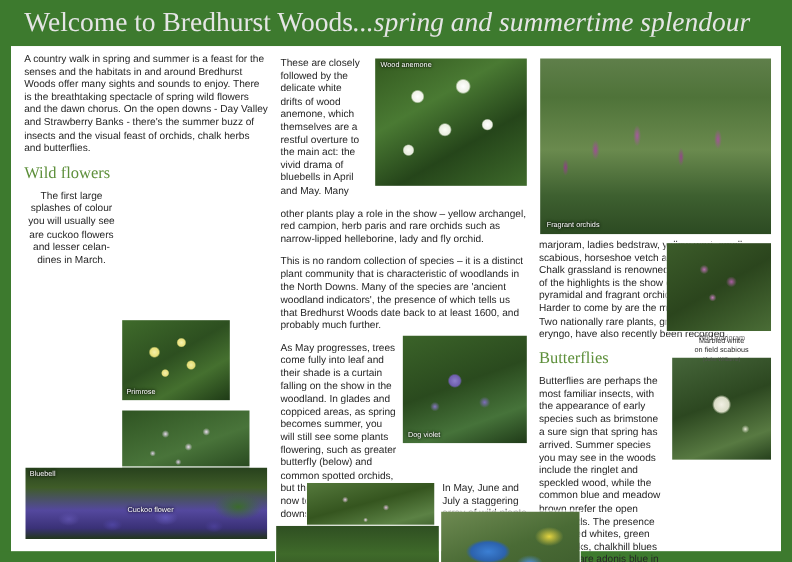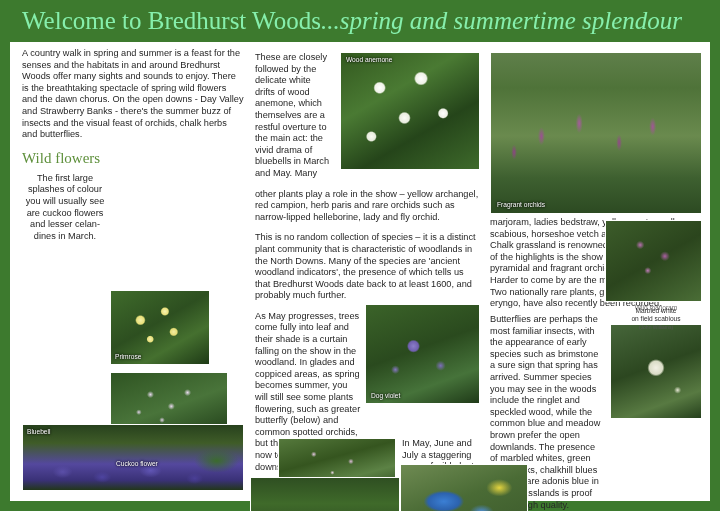--- a/index.html
+++ b/index.html
@@ -41,21 +41,21 @@
   }
   .frame-bottom {
     position: absolute;
     left: 0; bottom: 0;
     width: 720px; height: 10px;
     background: #3d7a2e;
   }
   .title {
     position: absolute;
     left: 22px; top: 7px;
-    color: #86efac;
+    color: #e5e5e5;
     font-family: "Liberation Serif", serif;
     font-size: 25px;
     line-height: 28px;
     white-space: nowrap;
   }
   .title .ital {
     font-style: italic;
   }
 
   .content {
@@ -265,21 +265,21 @@
 
     <div class="photo img-cuckoo">
       <div class="cap" style="left:5px; bottom:3px;">Cuckoo flower</div>
     </div>
 
     <div class="photo img-bluebell">
       <div class="cap" style="left:4px; top:3px;">Bluebell</div>
     </div>
 
     <div class="col col2">
-      <p class="body" style="width:78px;">These are closely followed by the delicate white drifts of wood anemone, which themselves are a restful overture to the main act: the vivid drama of bluebells in March and May. Many</p>
+      <p class="body" style="width:78px;">These are closely followed by the delicate white drifts of wood anemone, which themselves are a restful overture to the main act: the vivid drama of bluebells in April and May. Many</p>
       <p class="body">other plants play a role in the show – yellow archangel, red campion, herb paris and rare orchids such as narrow-lipped helleborine, lady and fly orchid.</p>
       <p class="body">This is no random collection of species – it is a distinct plant community that is characteristic of woodlands in the North Downs. Many of the species are 'ancient woodland indicators', the presence of which tells us that Bredhurst Woods date back to at least 1600, and probably much further.</p>
       <p class="body" style="width:106px;">As May progresses, trees come fully into leaf and their shade is a curtain falling on the show in the woodland. In glades and coppiced areas, as spring becomes summer, you will still see some plants flowering, such as greater butterfly (below) and common spotted orchids, but the main attraction is now to be found on the downs.</p>
     </div>
 
     <div class="photo img-anemone">
       <div class="cap" style="left:5px; top:3px;">Wood anemone</div>
     </div>
 
     <div class="photo img-dogviolet">
@@ -290,20 +290,21 @@
 
     <div class="col" style="left:392px; top:396px; width:78px;">
       <p class="body">In May, June and July a staggering array of wild plants comes into flower. Chalk downland is one of Britain's most florally diverse habitats, rivalling rain forests for the sheer density of species. Among the more distinctive are common rock-rose, wild thyme, wild</p>
     </div>
 
     <div class="col col3" style="top:175px;">
       <p class="body">marjoram, ladies bedstraw, yellow-wort, small scabious, horseshoe vetch and common milkwort. Chalk grassland is renowned for its orchids and one of the highlights is the show of hundreds of pyramidal and fragrant orchids in May and June. Harder to come by are the man and bee orchids. Two nationally rare plants, ground pine and field eryngo, have also recently been recorded.</p>
     </div>
 
     <div class="col" style="left:480px; top:272px; width:112px;">
+      <h2 class="sect">Butterflies</h2>
       <p class="body">Butterflies are perhaps the most familiar insects, with the appearance of early species such as brimstone a sure sign that spring has arrived. Summer species you may see in the woods include the ringlet and speckled wood, while the common blue and meadow brown prefer the open downlands. The presence of marbled whites, green hairstreaks, chalkhill blues and the rare adonis blue in these grasslands is proof of their high quality.</p>
     </div>
 
     <div class="photo img-fragrant">
       <div class="cap" style="left:6px; bottom:4px;">Fragrant orchids</div>
     </div>
 
     <div class="photo img-marjoram"></div>
     <div class="caption-box" style="left:600px; top:262px; width:92px; color:#6f6f6f;">Wild marjoram</div>
 

